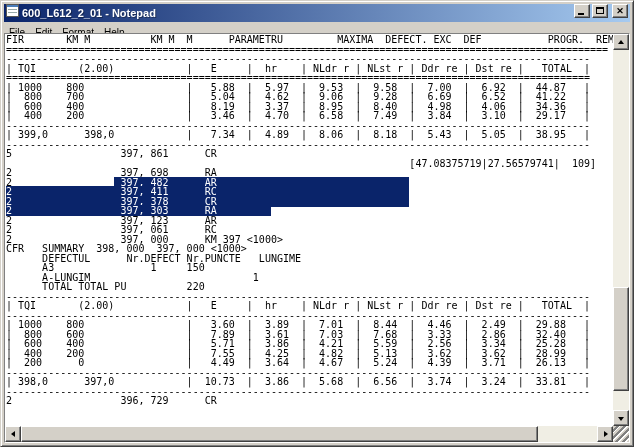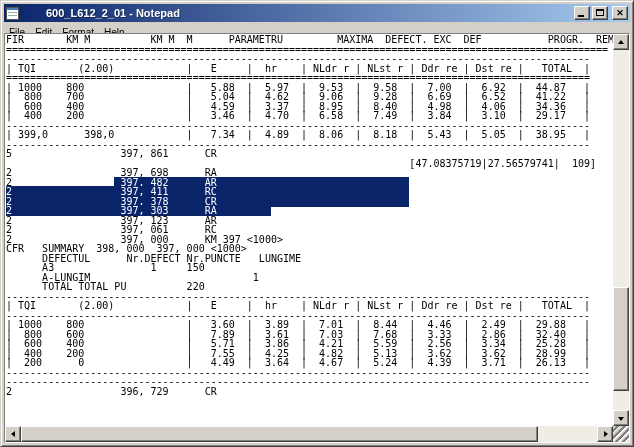--- a/index.html
+++ b/index.html
@@ -11,21 +11,21 @@
   .window{
     position:relative;width:634px;height:447px;background:var(--chrome);
     border-left:1px solid #d4d0c8;border-top:1px solid #d4d0c8;
     border-right:1px solid #404040;border-bottom:1px solid #404040;
     box-shadow:inset 1px 1px 0 #ffffff, inset -1px -1px 0 #808080;
     font-family:"Liberation Sans",sans-serif;
   }
   .titlebar{
     position:absolute;left:3px;top:3px;right:3px;height:18px;
     background:linear-gradient(90deg,var(--title1),var(--title2));
-    display:flex;align-items:center;padding:0 2px;color:#fff;gap:24px;
+    display:flex;padding:0 2px;color:#fff;
   }
   .np-icon{width:13px;height:13px;position:relative;background:#fff;
     border:1px solid #555;margin-right:3px;flex:0 0 auto;}
   .np-icon::before{content:"";position:absolute;left:0;right:0;top:0;height:2px;background:#4a7ebb;}
   .np-icon::after{content:"";position:absolute;left:1px;right:1px;top:4px;height:6px;
     background:repeating-linear-gradient(#9aa 0 1px,transparent 1px 3px);}
   .title-text{font-size:11px;font-weight:bold;line-height:18px;white-space:nowrap;
     text-shadow:1px 1px 0 rgba(0,0,0,.35);}
   .controls{margin-left:auto;display:flex;gap:2px;}
   .tbtn{width:16px;height:14px;background:var(--chrome);position:relative;
@@ -105,21 +105,21 @@
   <div class="content">
 
     <div class="textarea">
         <div class="tl">FIR       KM M          KM M  M      PARAMETRU         MAXIMA  DEFECT. EXC  DEF           PROGR.  REM</div>
         <div class="tl">====================================================================================================</div>
         <div class="tl">-------------------------------------------------------------------------------------------------</div>
         <div class="tl">| TQI       (2.00)            |   E     |  hr    | NLdr r | NLst r | Ddr re | Dst re |   TOTAL  |</div>
         <div class="tl">=================================================================================================</div>
         <div class="tl">| 1000    800                 |   5.88  |  5.97  |  9.53  |  9.58  |  7.00  |  6.92  |  44.87   |</div>
         <div class="tl">|  800    700                 |   5.04  |  4.62  |  9.06  |  9.28  |  6.69  |  6.52  |  41.22   |</div>
-        <div class="tl">|  600    400                 |   4.59  |  3.37  |  8.95  |  8.40  |  4.98  |  4.06  |  34.36   |</div>
+        <div class="tl">|  600    400                 |   8.19  |  3.37  |  8.95  |  8.40  |  4.98  |  4.06  |  34.36   |</div>
         <div class="tl">|  400    200                 |   3.46  |  4.70  |  6.58  |  7.49  |  3.84  |  3.10  |  29.17   |</div>
         <div class="tl">-------------------------------------------------------------------------------------------------</div>
         <div class="tl">| 399,0      398,0            |   7.34  |  4.89  |  8.06  |  8.18  |  5.43  |  5.05  |  38.95   |</div>
         <div class="tl">-------------------------------------------------------------------------------------------------</div>
         <div class="tl">5                  397, 861      CR</div>
         <div class="tl">                                                                   [47.08375719|27.56579741|  109]</div>
         <div class="tl">2                  397, 698      RA</div>
         <div class="tl">2                 <span class="sel"> 397, 482      AR                                </span></div>
         <div class="tl"><span class="sel">2                  397, 411      RC                                </span></div>
         <div class="tl"><span class="sel">2                  397, 378      CR                                </span></div>
@@ -134,20 +134,21 @@
         <div class="tl">      TOTAL TOTAL PU          220</div>
         <div class="tl">-------------------------------------------------------------------------------------------------</div>
         <div class="tl">| TQI       (2.00)            |   E     |  hr    | NLdr r | NLst r | Ddr re | Dst re |   TOTAL  |</div>
         <div class="tl">-------------------------------------------------------------------------------------------------</div>
         <div class="tl">| 1000    800                 |   3.60  |  3.89  |  7.01  |  8.44  |  4.46  |  2.49  |  29.88   |</div>
         <div class="tl">|  800    600                 |   7.89  |  3.61  |  7.03  |  7.68  |  3.33  |  2.86  |  32.40   |</div>
         <div class="tl">|  600    400                 |   5.71  |  3.86  |  4.21  |  5.59  |  2.56  |  3.34  |  25.28   |</div>
         <div class="tl">|  400    200                 |   7.55  |  4.25  |  4.82  |  5.13  |  3.62  |  3.62  |  28.99   |</div>
         <div class="tl">|  200      0                 |   4.49  |  3.64  |  4.67  |  5.24  |  4.39  |  3.71  |  26.13   |</div>
         <div class="tl">-------------------------------------------------------------------------------------------------</div>
+        <div class="tl">| 398,0      397,0            |  10.73  |  3.86  |  5.68  |  6.56  |  3.74  |  3.24  |  33.81   |</div>
         <div class="tl">-------------------------------------------------------------------------------------------------</div>
         <div class="tl">2                  396, 729      CR</div>
       </div>
 
     <div class="vscroll">
       <span class="sbtn up">
           <span class="arrow a-up"></span>
         </span>
       <span class="thumb vthumb" style="top: 253px; height: 104px;"></span>
       <span class="sbtn down">

